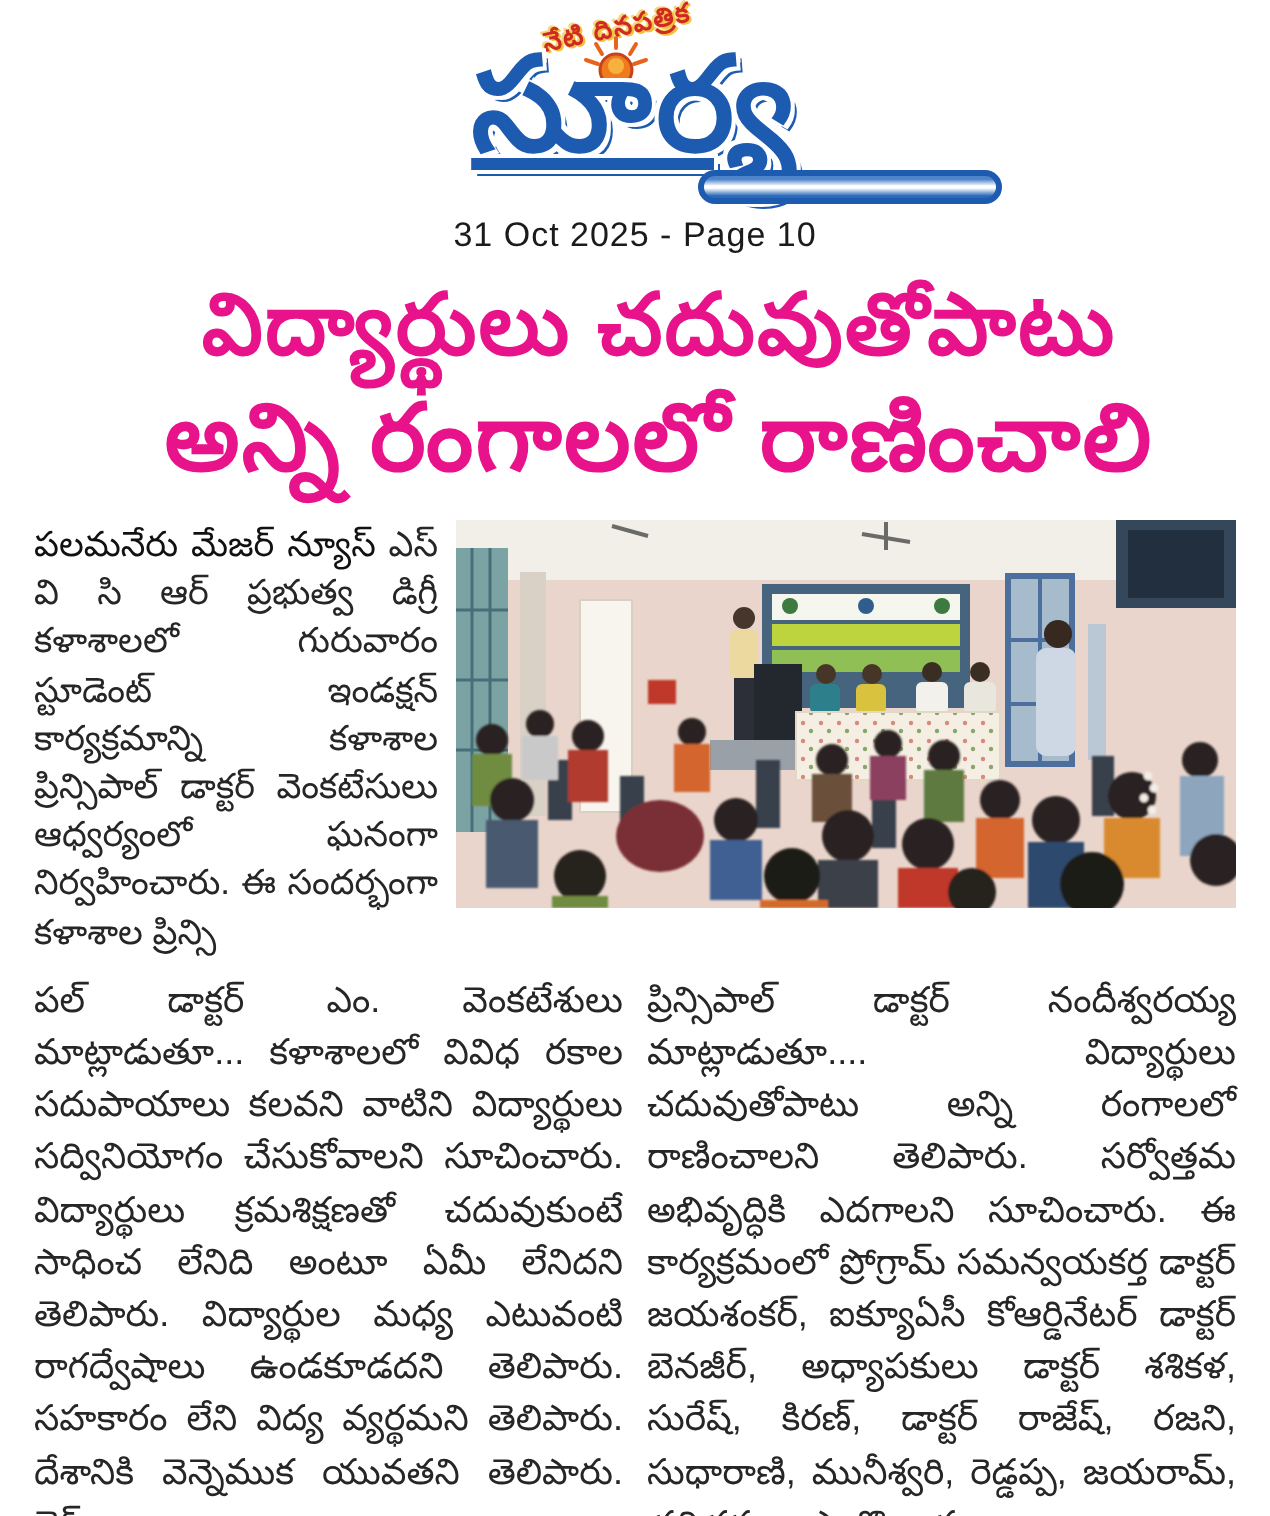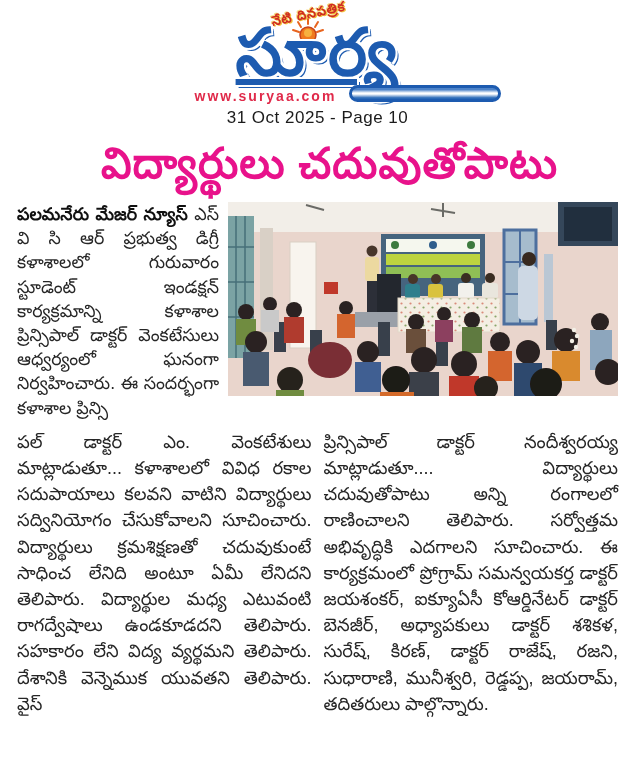--- a/index.html
+++ b/index.html
@@ -43,21 +43,21 @@
   .headline { text-align: center; color: #e8128b; font-weight: 800; margin-top: 8px; padding-left: 24px; }
   .headline .l1 { font-size: 43px; line-height: 54px; letter-spacing: 1px; }
   .headline .l2 { font-size: 47px; line-height: 58px; letter-spacing: 1px; }
   
   .article { margin: 12px 17px 0; }
   .row1 { display: flex; gap: 9px; }
   .intro-col {
     width: 209px; font-size: 17.5px; line-height: 24.2px;
     text-align: justify; color: #262626;
   }
-  .intro-col b { font-weight: 700; color: #111; margin-top: 48px; }
+  .intro-col b { font-weight: 400; color: #111; margin-top: 48px; }
   .photo-frame { width: 390px; height: 194px; flex: none; overflow: hidden; }
   .row2 { display: flex; gap: 12px; margin-top: 9px; }
   .body-col {
     flex: 1; font-size: 18px; line-height: 26.2px;
     text-align: justify; color: #262626;
   }
 </style>
 </head>
 <body>
 
@@ -68,28 +68,28 @@
       <line x1="17" y1="1" x2="17" y2="6"></line>
         <line x1="7" y1="4" x2="10" y2="9"></line>
       <line x1="27" y1="4" x2="24" y2="9"></line>
         <line x1="2" y1="12" x2="8" y2="14"></line>
       <line x1="32" y1="12" x2="26" y2="14"></line>
     </g>
     <circle cx="17" cy="17" r="8" fill="#f07a1e" stroke="#c6421a" stroke-width="1.5"></circle>
     <circle cx="17" cy="15" r="4" fill="#f7b13e"></circle>
   </svg>
   <div class="logo-word">సూర్య</div>
-  <div class="logo-site">www.suryaa.com</div>
   <div class="logo-swoosh"></div>
 </div>
 
 <div class="page-date">31 Oct 2025 - Page 10</div>
 
 <div class="headline">
   <div class="l1">విద్యార్థులు చదువుతోపాటు</div>
+  <div class="l2">అన్ని రంగాలలో రాణించాలి</div>
 </div>
 
 <div class="article">
   <div class="row1">
     <p class="intro-col"><b>పలమనేరు మేజర్ న్యూస్</b><span> ఎస్ వి సి ఆర్ ప్రభుత్వ డిగ్రీ కళాశాలలో గురువారం స్టూడెంట్ ఇండక్షన్ కార్యక్రమాన్ని కళాశాల ప్రిన్సిపాల్ డాక్టర్ వెంకటేసులు ఆధ్వర్యంలో ఘనంగా నిర్వహించారు. ఈ సందర్భంగా కళాశాల ప్రిన్సి</span></p>
 
     <div class="photo-frame">
       <svg viewBox="0 0 390 194" width="390" height="194">
         <defs>
           <pattern id="cloth" width="9" height="9" patternUnits="userSpaceOnUse">

